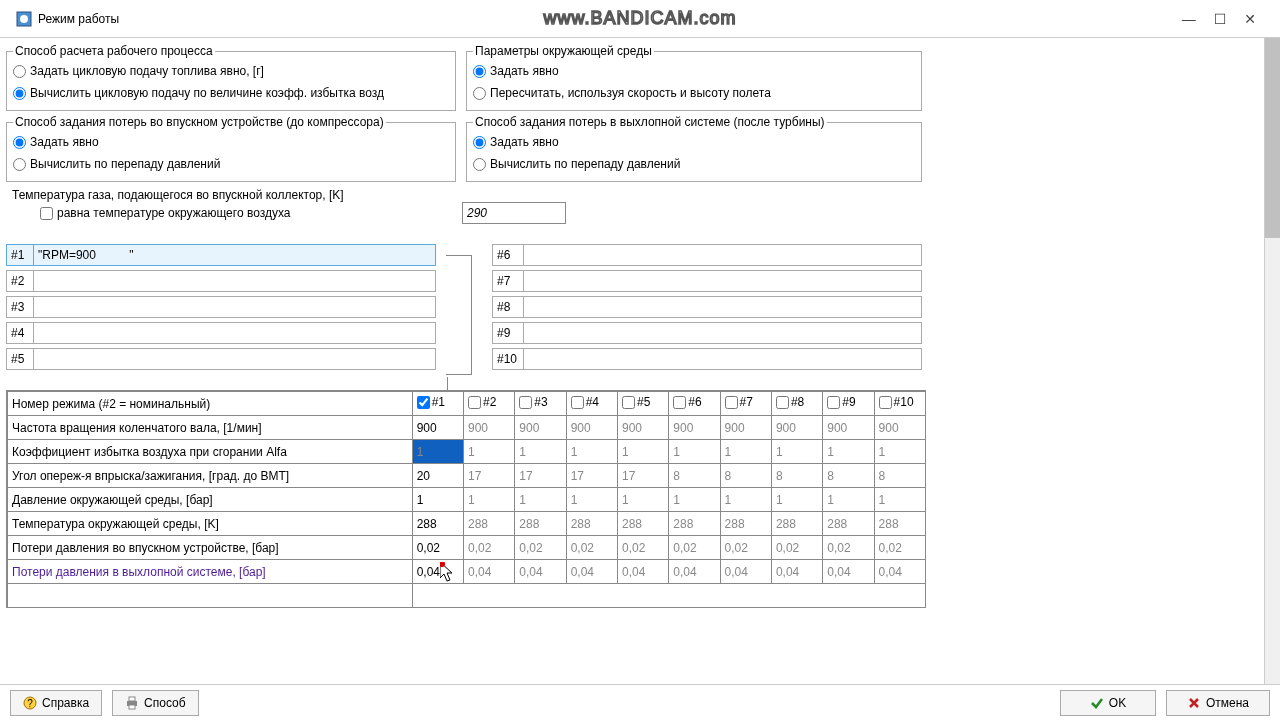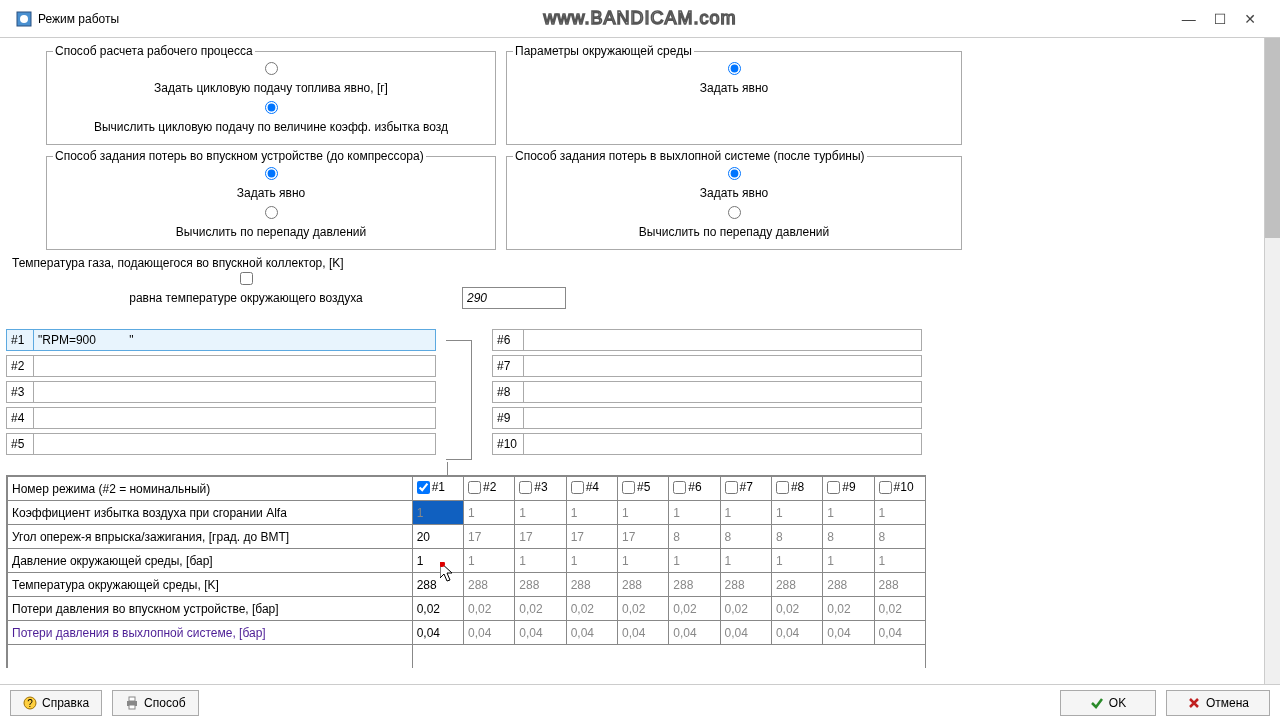--- a/index.html
+++ b/index.html
@@ -6,24 +6,24 @@
 body { font-family: Tahoma, Arial, sans-serif; font-size: 12px; background: #fff; color: #000; user-select: none; }
 .titlebar { height: 38px; background: #fff; border-bottom: 1px solid #ccc; display: flex; align-items: center; padding: 0 16px; position: relative; }
 .titlebar .app-icon { width: 16px; height: 16px; margin-right: 6px; }
 .titlebar .title { font-size: 12px; }
 .titlebar .watermark { position: absolute; left: 50%; transform: translateX(-50%); font-family: Arial Black, sans-serif; font-size: 18px; color: #fff; -webkit-text-stroke: 1.5px #555; letter-spacing: 1px; }
 .titlebar .win-controls { margin-left: auto; display: flex; gap: 18px; padding-right: 8px; }
 .titlebar .win-controls span { font-size: 14px; cursor: pointer; color: #444; }
 .content { padding: 6px; position: relative; height: 630px; }
 fieldset { border: 1px solid #aaa; padding: 2px 6px 6px 6px; display: inline-block; vertical-align: top; margin-right: 4px; }
 fieldset legend { font-size: 12px; padding: 0 2px; }
-.radio-row, .check-row { display: flex; align-items: center; gap: 4px; padding: 2px 0; line-height: 18px; flex-direction: column; }
+.radio-row, .check-row { display: flex; align-items: center; gap: 4px; padding: 2px 0; line-height: 18px; }
 input[type=radio], input[type=checkbox] { width: 13px; height: 13px; }
 .row-fieldsets { display: flex; gap: 6px; margin-bottom: 4px; }
-.fs-col1 { width: 450px; margin-left: 40px; }
+.fs-col1 { width: 450px; }
 .fs-col2 { width: 456px; }
 .temp-row { display: flex; align-items: flex-end; gap: 10px; margin: 6px 0 16px 6px; }
 .temp-label { width: 440px; }
 .temp-input { width: 104px; height: 22px; border: 1px solid #888; padding: 2px 4px; font-size: 12px; font-style: italic; }
 .mode-inputs { display: flex; gap: 56px; }
 .mode-col { display: flex; flex-direction: column; gap: 4px; position: relative; }
 .mode-row { display: flex; align-items: center; }
 .mode-num { width: 28px; text-align: left; padding-left: 4px; border: 1px solid #aaa; height: 22px; line-height: 20px; background: #fff; }
 .mode-num.w { width: 32px; }
 .mode-val { width: 402px; height: 22px; border: 1px solid #aaa; border-left: none; padding: 2px 4px; font-size: 12px; }
@@ -81,20 +81,24 @@
           <input type="radio" name="g1" checked="" style="">
           <span>Вычислить цикловую подачу по величине коэфф. избытка возд</span>
         </label>
   </fieldset>
   <fieldset class="fs-col2">
     <legend>Параметры окружающей среды</legend>
     <label class="radio-row">
           <input type="radio" name="g2" checked="" style="">
           <span>Задать явно</span>
         </label>
+    <label class="radio-row">
+          <input type="radio" name="g2" style="">
+          <span>Пересчитать, используя скорость и высоту полета</span>
+        </label>
   </fieldset>
 </div>
 
 <div class="row-fieldsets">
   <fieldset class="fs-col1">
     <legend>Способ задания потерь во впускном устройстве (до компрессора)</legend>
     <label class="radio-row">
           <input type="radio" name="g3" checked="" style="">
           <span>Задать явно</span>
         </label>
@@ -214,20 +218,33 @@
                 <span>#8</span>
               </label></td>
       <td class="col"><label class="chk-col">
                 <input type="checkbox" style="">
                 <span>#9</span>
               </label></td>
       <td class="col"><label class="chk-col">
                 <input type="checkbox" style="">
                 <span>#10</span>
               </label></td>
+    </tr>
+    <tr class="disabled">
+      <td class="rowhead" style="color:#000">Частота вращения коленчатого вала, [1/мин]</td>
+      <td class="val" style="color:#000">900</td>
+            <td class="val">900</td>
+            <td class="val">900</td>
+            <td class="val">900</td>
+            <td class="val">900</td>
+            <td class="val">900</td>
+            <td class="val">900</td>
+            <td class="val">900</td>
+            <td class="val">900</td>
+            <td class="val">900</td>
     </tr>
     <tr class="disabled">
       <td class="rowhead" style="color:#000">Коэффициент избытка воздуха при сгорании Alfa</td>
       <td class="val sel">1</td>
             <td class="val">1</td>
             <td class="val">1</td>
             <td class="val">1</td>
             <td class="val">1</td>
             <td class="val">1</td>
             <td class="val">1</td>

